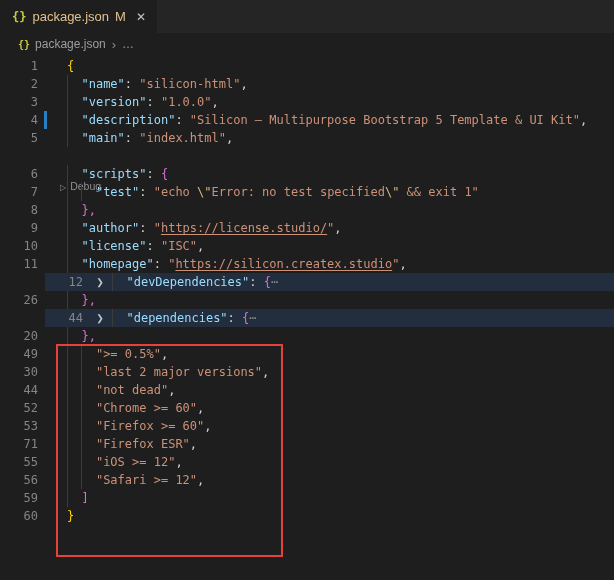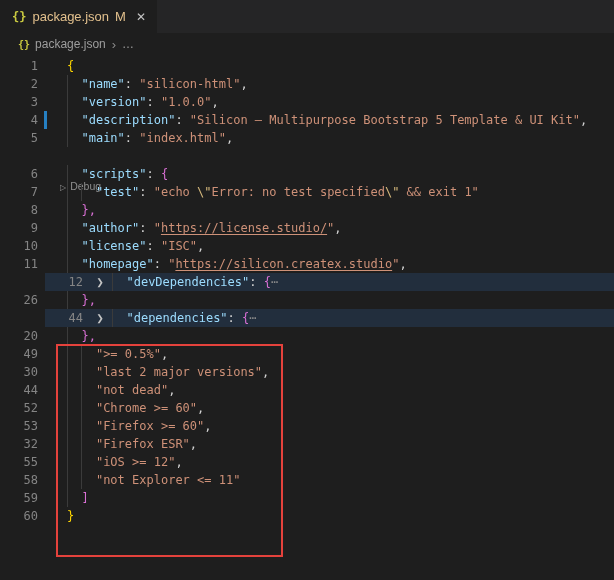--- a/index.html
+++ b/index.html
@@ -161,30 +161,30 @@
     </div>
     <div class="row">
       <span class="ln">52</span>
       <pre class="code"><span class="guide" style="left: 0ch;"></span><span class="guide" style="left: 2ch;"></span><span class="tok-pun">    </span><span class="tok-str">"Chrome &gt;= 60"</span><span class="tok-pun">,</span></pre>
     </div>
     <div class="row">
       <span class="ln">53</span>
       <pre class="code"><span class="guide" style="left: 0ch;"></span><span class="guide" style="left: 2ch;"></span><span class="tok-pun">    </span><span class="tok-str">"Firefox &gt;= 60"</span><span class="tok-pun">,</span></pre>
     </div>
     <div class="row">
-      <span class="ln">32</span>
+      <span class="ln">71</span>
       <pre class="code"><span class="guide" style="left: 0ch;"></span><span class="guide" style="left: 2ch;"></span><span class="tok-pun">    </span><span class="tok-str">"Firefox ESR"</span><span class="tok-pun">,</span></pre>
     </div>
     <div class="row">
       <span class="ln">55</span>
       <pre class="code"><span class="guide" style="left: 0ch;"></span><span class="guide" style="left: 2ch;"></span><span class="tok-pun">    </span><span class="tok-str">"iOS &gt;= 12"</span><span class="tok-pun">,</span></pre>
     </div>
     <div class="row">
-      <span class="ln">58</span>
-      <pre class="code"><span class="guide" style="left: 0ch;"></span><span class="guide" style="left: 2ch;"></span><span class="tok-pun">    </span><span class="tok-str">"not Explorer &lt;= 11"</span></pre>
+      <span class="ln">56</span>
+      <pre class="code"><span class="guide" style="left: 0ch;"></span><span class="guide" style="left: 2ch;"></span><span class="tok-pun">    </span><span class="tok-str">"Safari &gt;= 12"</span><span class="tok-pun">,</span></pre>
     </div>
     <div class="row">
       <span class="ln">59</span>
       <pre class="code"><span class="guide" style="left: 0ch;"></span><span class="tok-pun">  </span><span class="tok-b2">]</span></pre>
     </div>
     <div class="row">
       <span class="ln">60</span>
       <pre class="code"><span class="tok-b1">}</span></pre>
     </div>
   </div>

